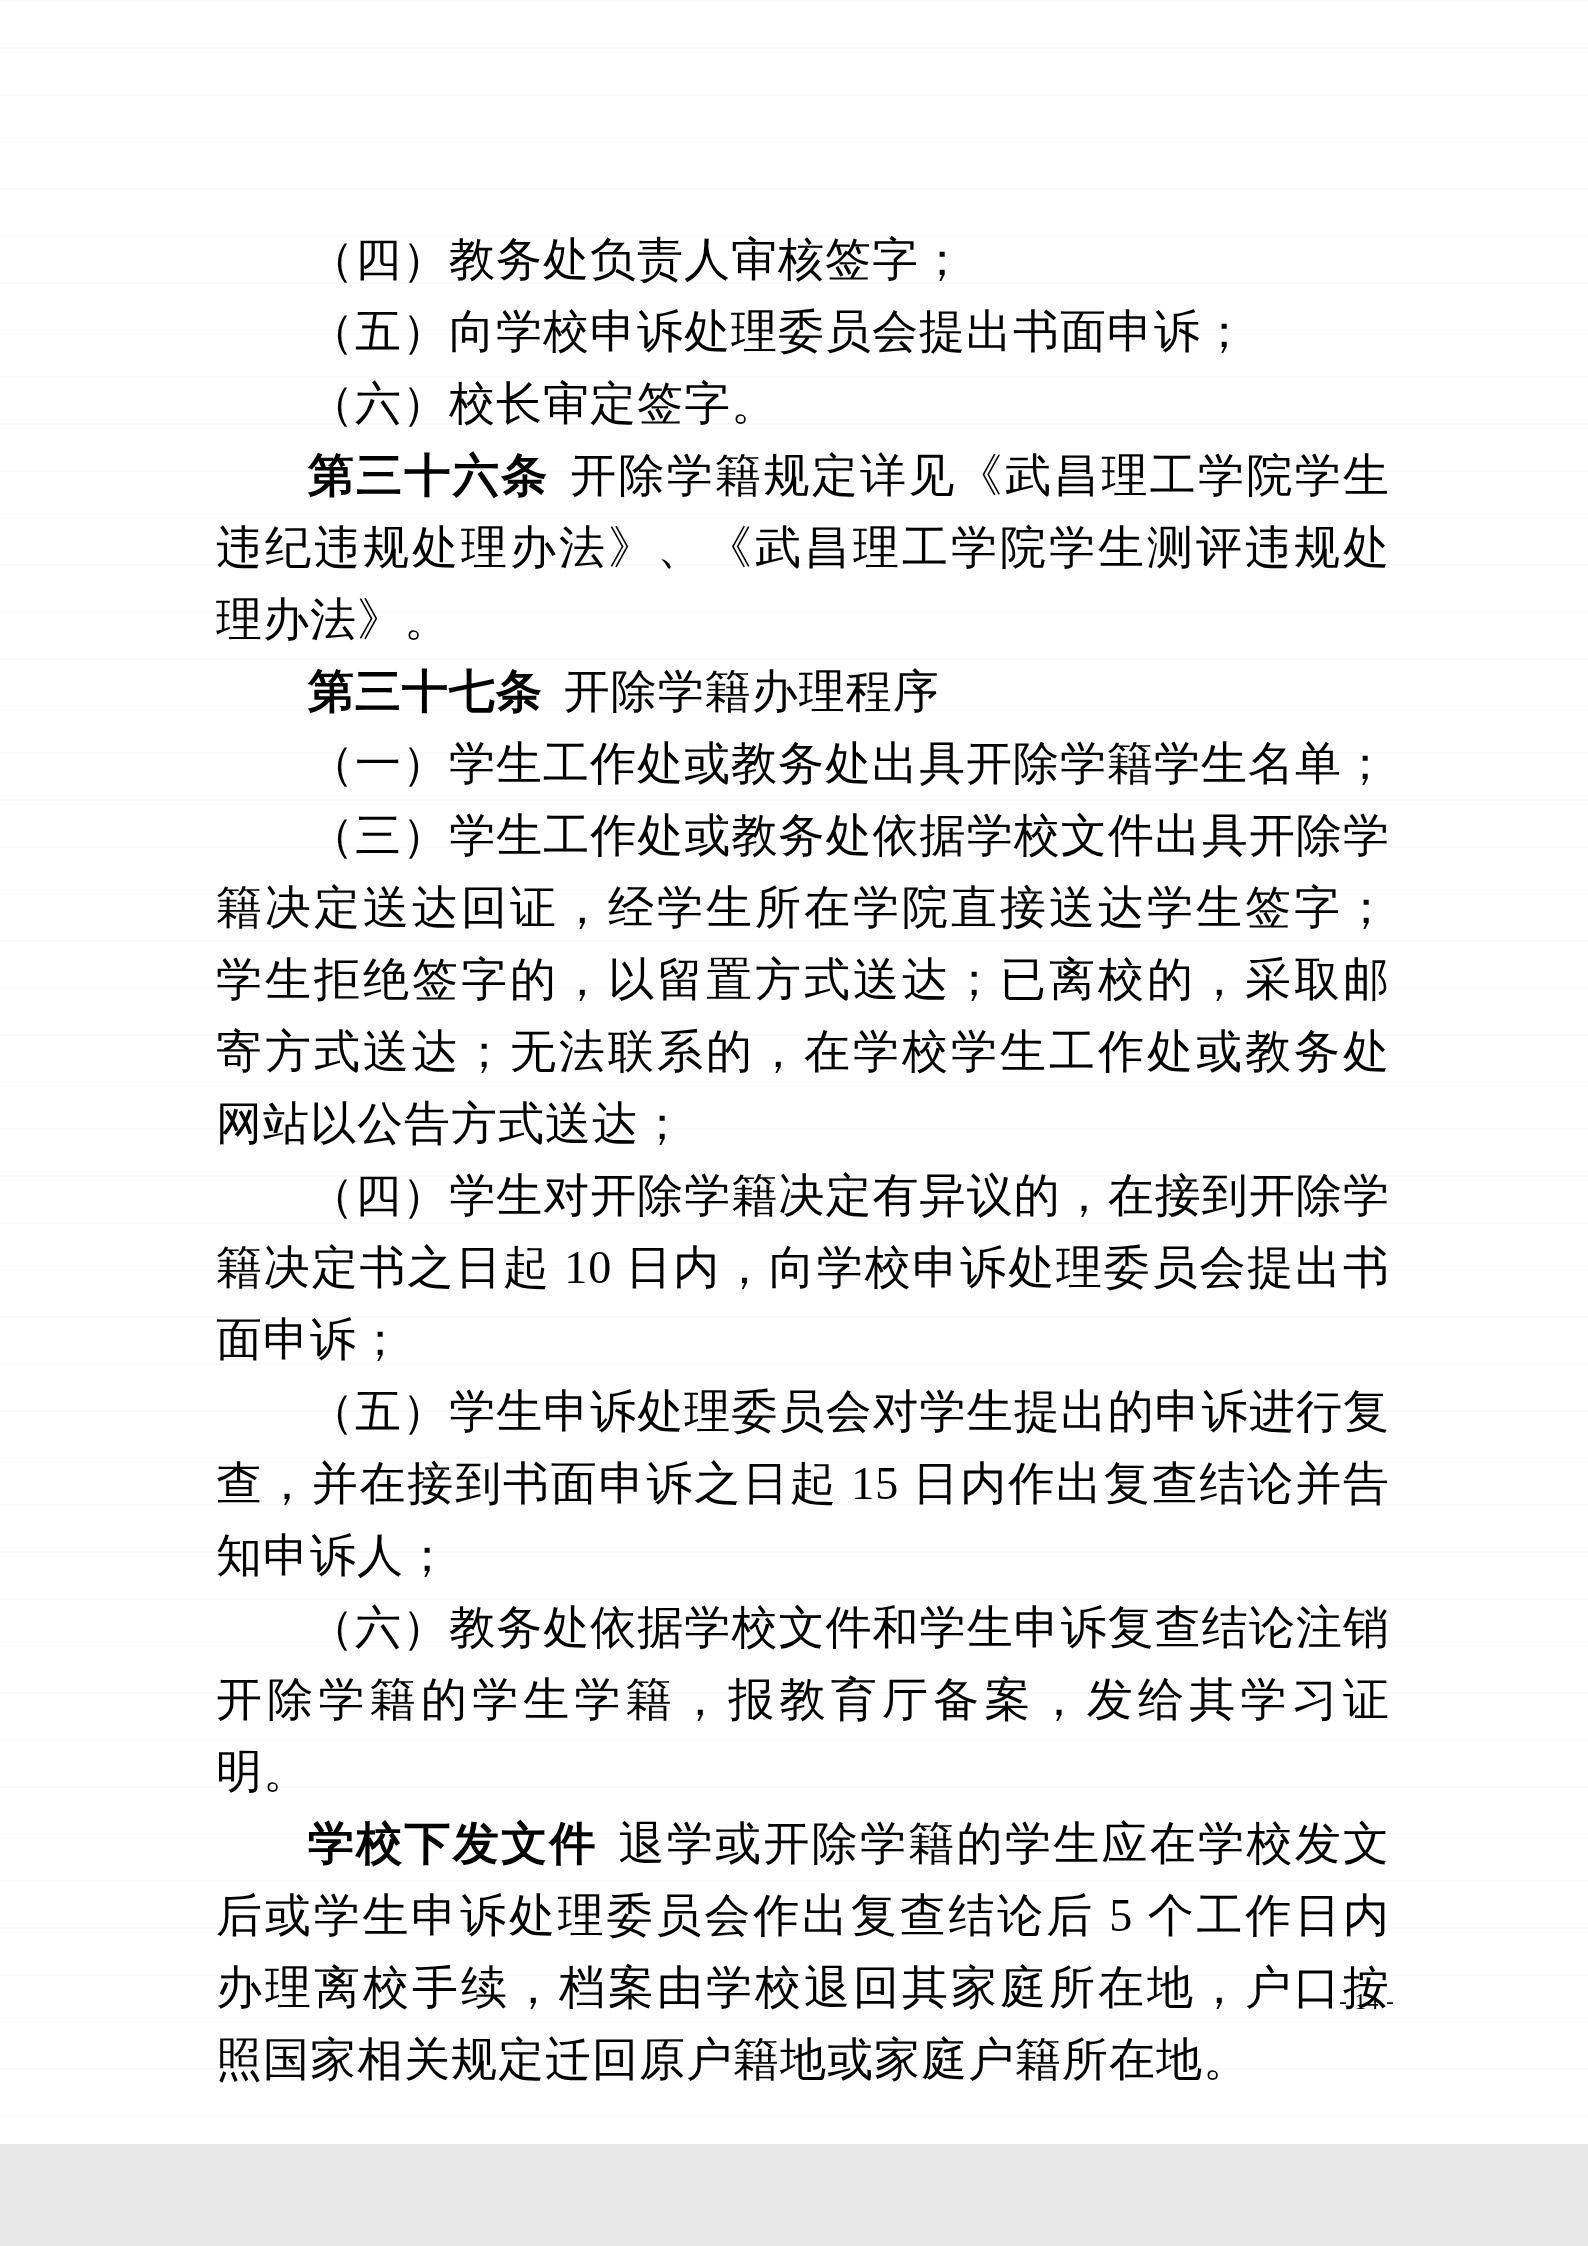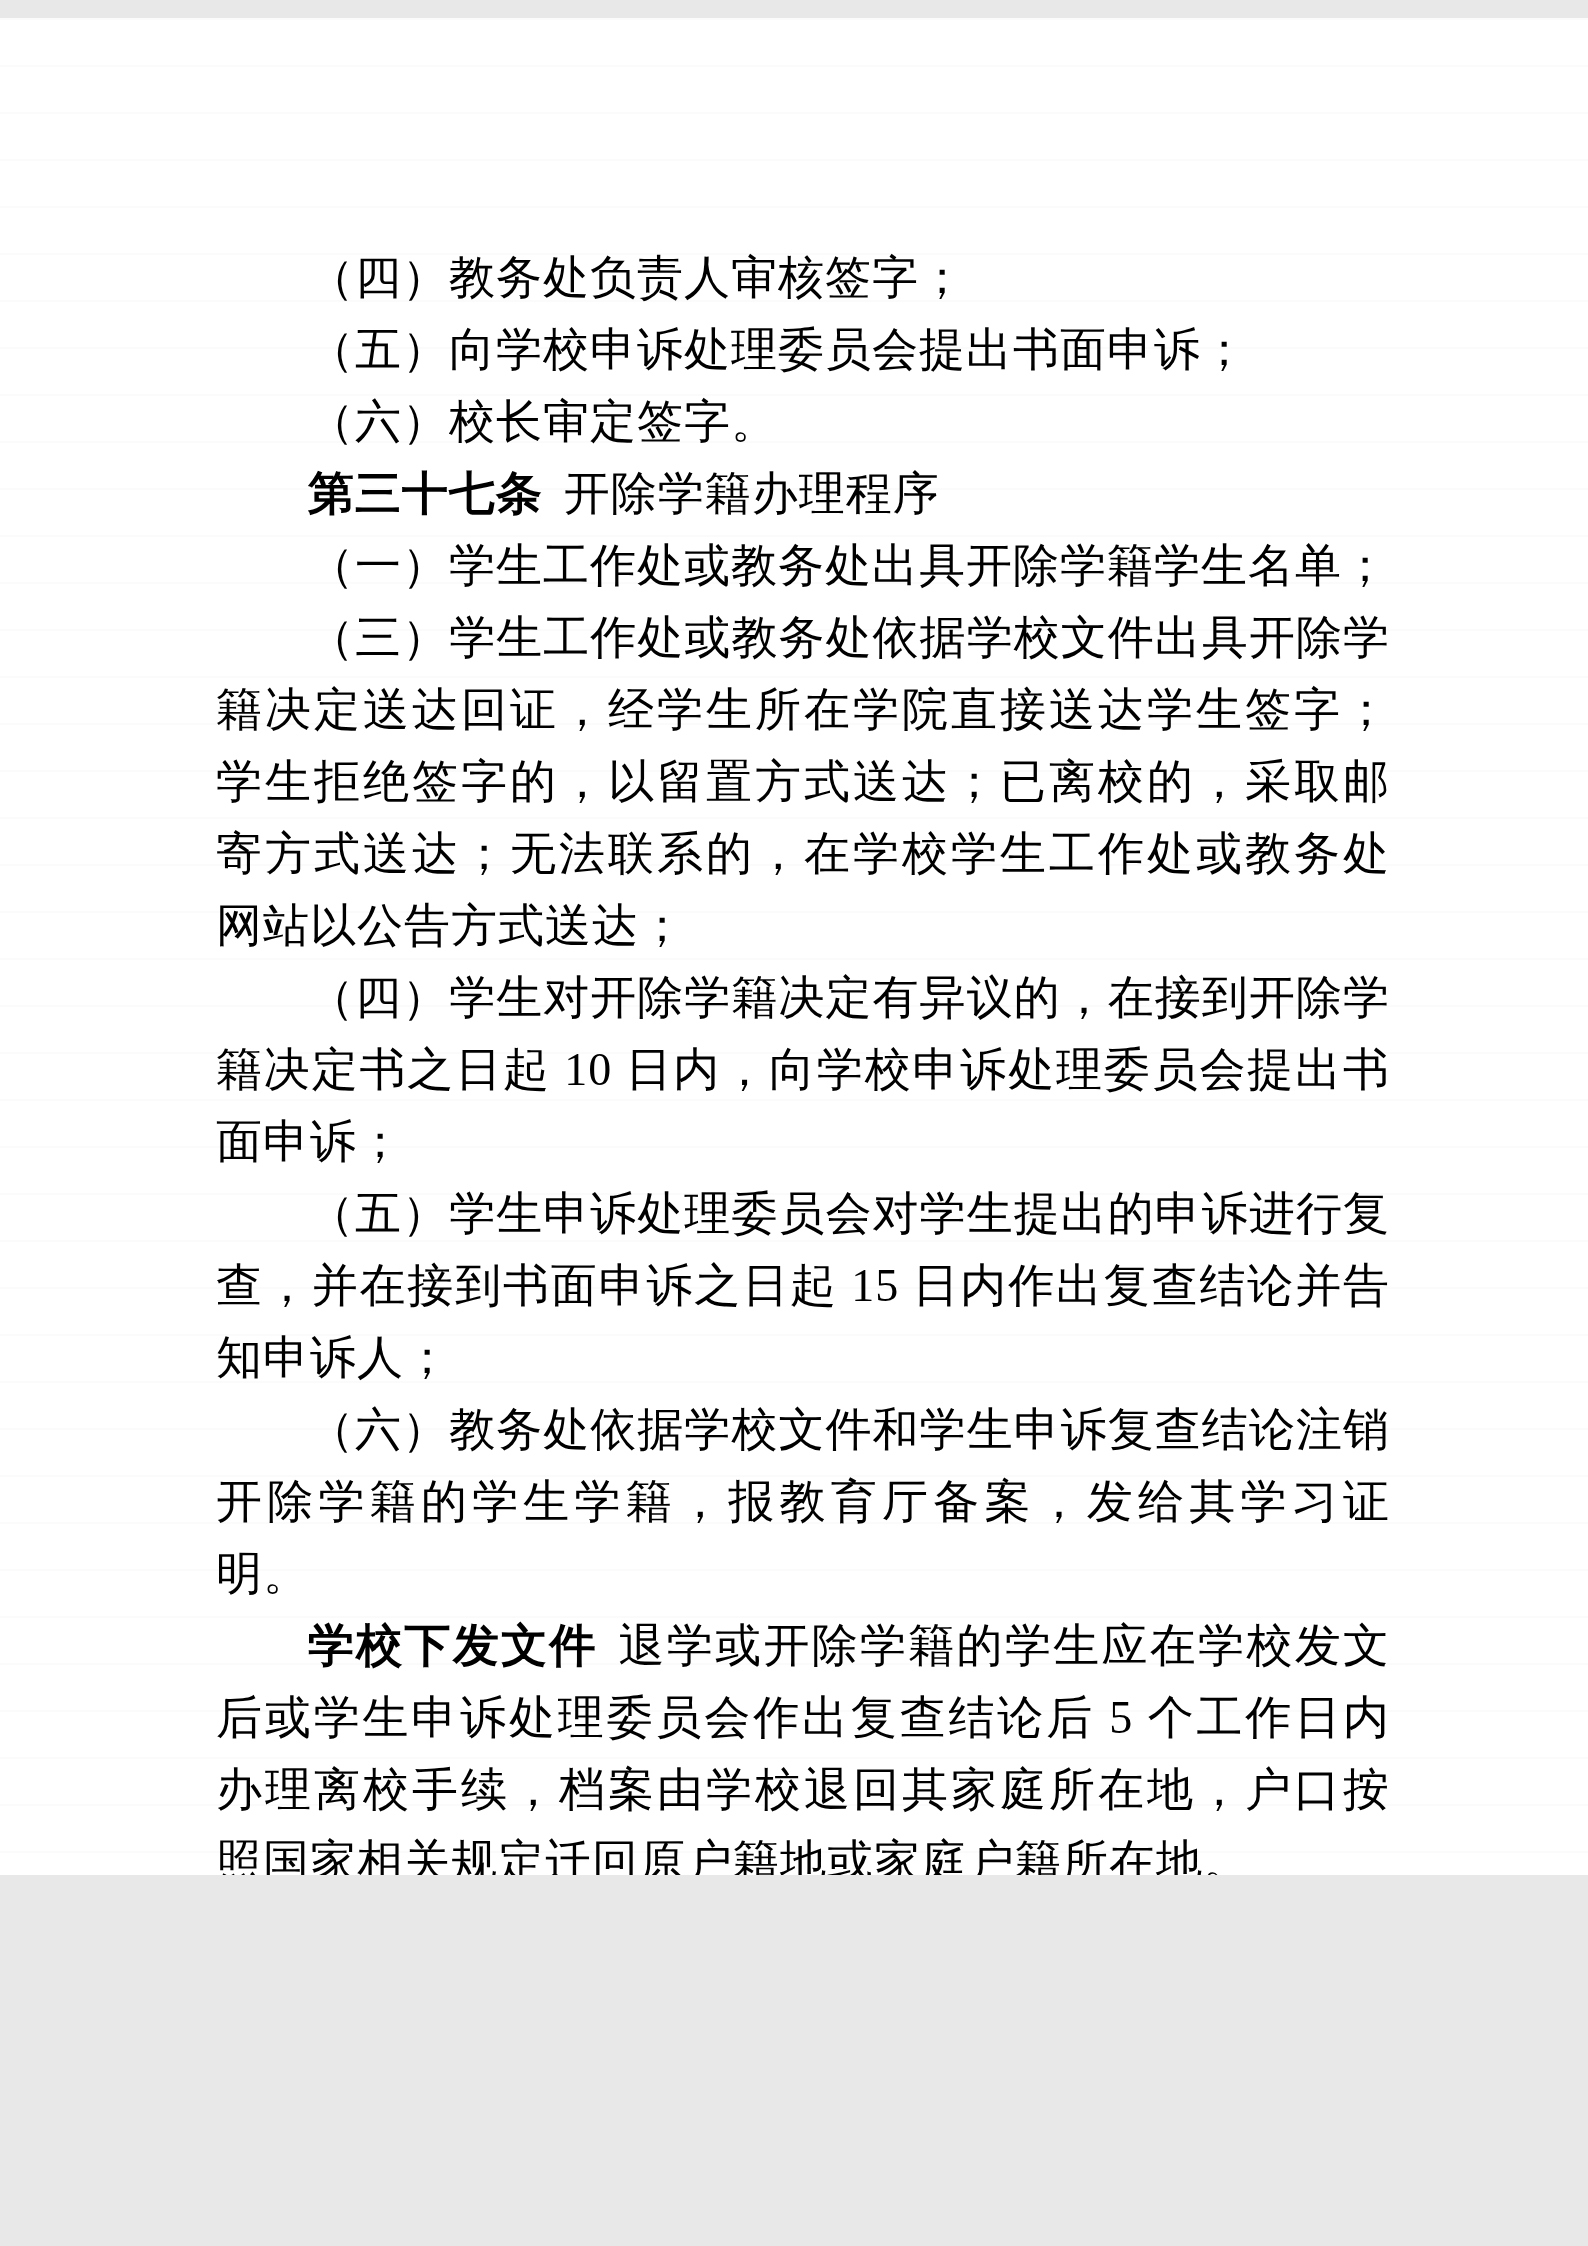--- a/index.html
+++ b/index.html
@@ -1,21 +1,21 @@
 <!DOCTYPE html>
 <html><head>
 <meta charset="utf-8">
 <style>
   html, body { margin: 0; padding: 0; background: #e8e8e8; }
 
   .page {
     position: relative;
     width: 1588px;
-    height: 1857px;
-    margin: 18px auto;
+    height: 2144px;
+    margin: 0 auto;
     background: #ffffff;
     
     background-image: repeating-linear-gradient(
       180deg,
       rgba(0,0,0,0.016) 0px, rgba(0,0,0,0.016) 2px,
       rgba(0,0,0,0) 2px, rgba(0,0,0,0) 47px
     );
     overflow: hidden;
     font-family: "Liberation Serif", "DejaVu Serif", serif;
     color: #000000;
@@ -97,20 +97,21 @@
 </style>
 </head>
 <body>
 
 <div class="page">
 
   <div class="body-text">
     <p><span class="lead"></span><span>（四）教务处负责人审核签字；</span></p>
     <p><span class="lead"></span><span>（五）向学校申诉处理委员会提出书面申诉；</span></p>
     <p><span class="lead"></span><span>（六）校长审定签字。</span></p>
+    <p><span class="lead">第三十六条</span><span>开除学籍规定详见《武昌理工学院学生违纪违规处理办法》、《武昌理工学院学生测评违规处理办法》。</span></p>
     <p><span class="lead">第三十七条</span><span>开除学籍办理程序</span></p>
     <p><span class="lead"></span><span>（一）学生工作处或教务处出具开除学籍学生名单；</span></p>
     <p><span class="lead"></span><span>（三）学生工作处或教务处依据学校文件出具开除学籍决定送达回证，经学生所在学院直接送达学生签字；学生拒绝签字的，以留置方式送达；已离校的，采取邮寄方式送达；无法联系的，在学校学生工作处或教务处网站以公告方式送达；</span></p>
     <p><span class="lead"></span><span>（四）学生对开除学籍决定有异议的，在接到开除学籍决定书之日起 10 日内，向学校申诉处理委员会提出书面申诉；</span></p>
     <p><span class="lead"></span><span>（五）学生申诉处理委员会对学生提出的申诉进行复查，并在接到书面申诉之日起 15 日内作出复查结论并告知申诉人；</span></p>
     <p><span class="lead"></span><span>（六）教务处依据学校文件和学生申诉复查结论注销开除学籍的学生学籍，报教育厅备案，发给其学习证明。</span></p>
     <p><span class="lead">学校下发文件</span><span>退学或开除学籍的学生应在学校发文后或学生申诉处理委员会作出复查结论后 5 个工作日内办理离校手续，档案由学校退回其家庭所在地，户口按照国家相关规定迁回原户籍地或家庭户籍所在地。</span></p>
 
     <h2 class="chapter"></h2>
   </div>

